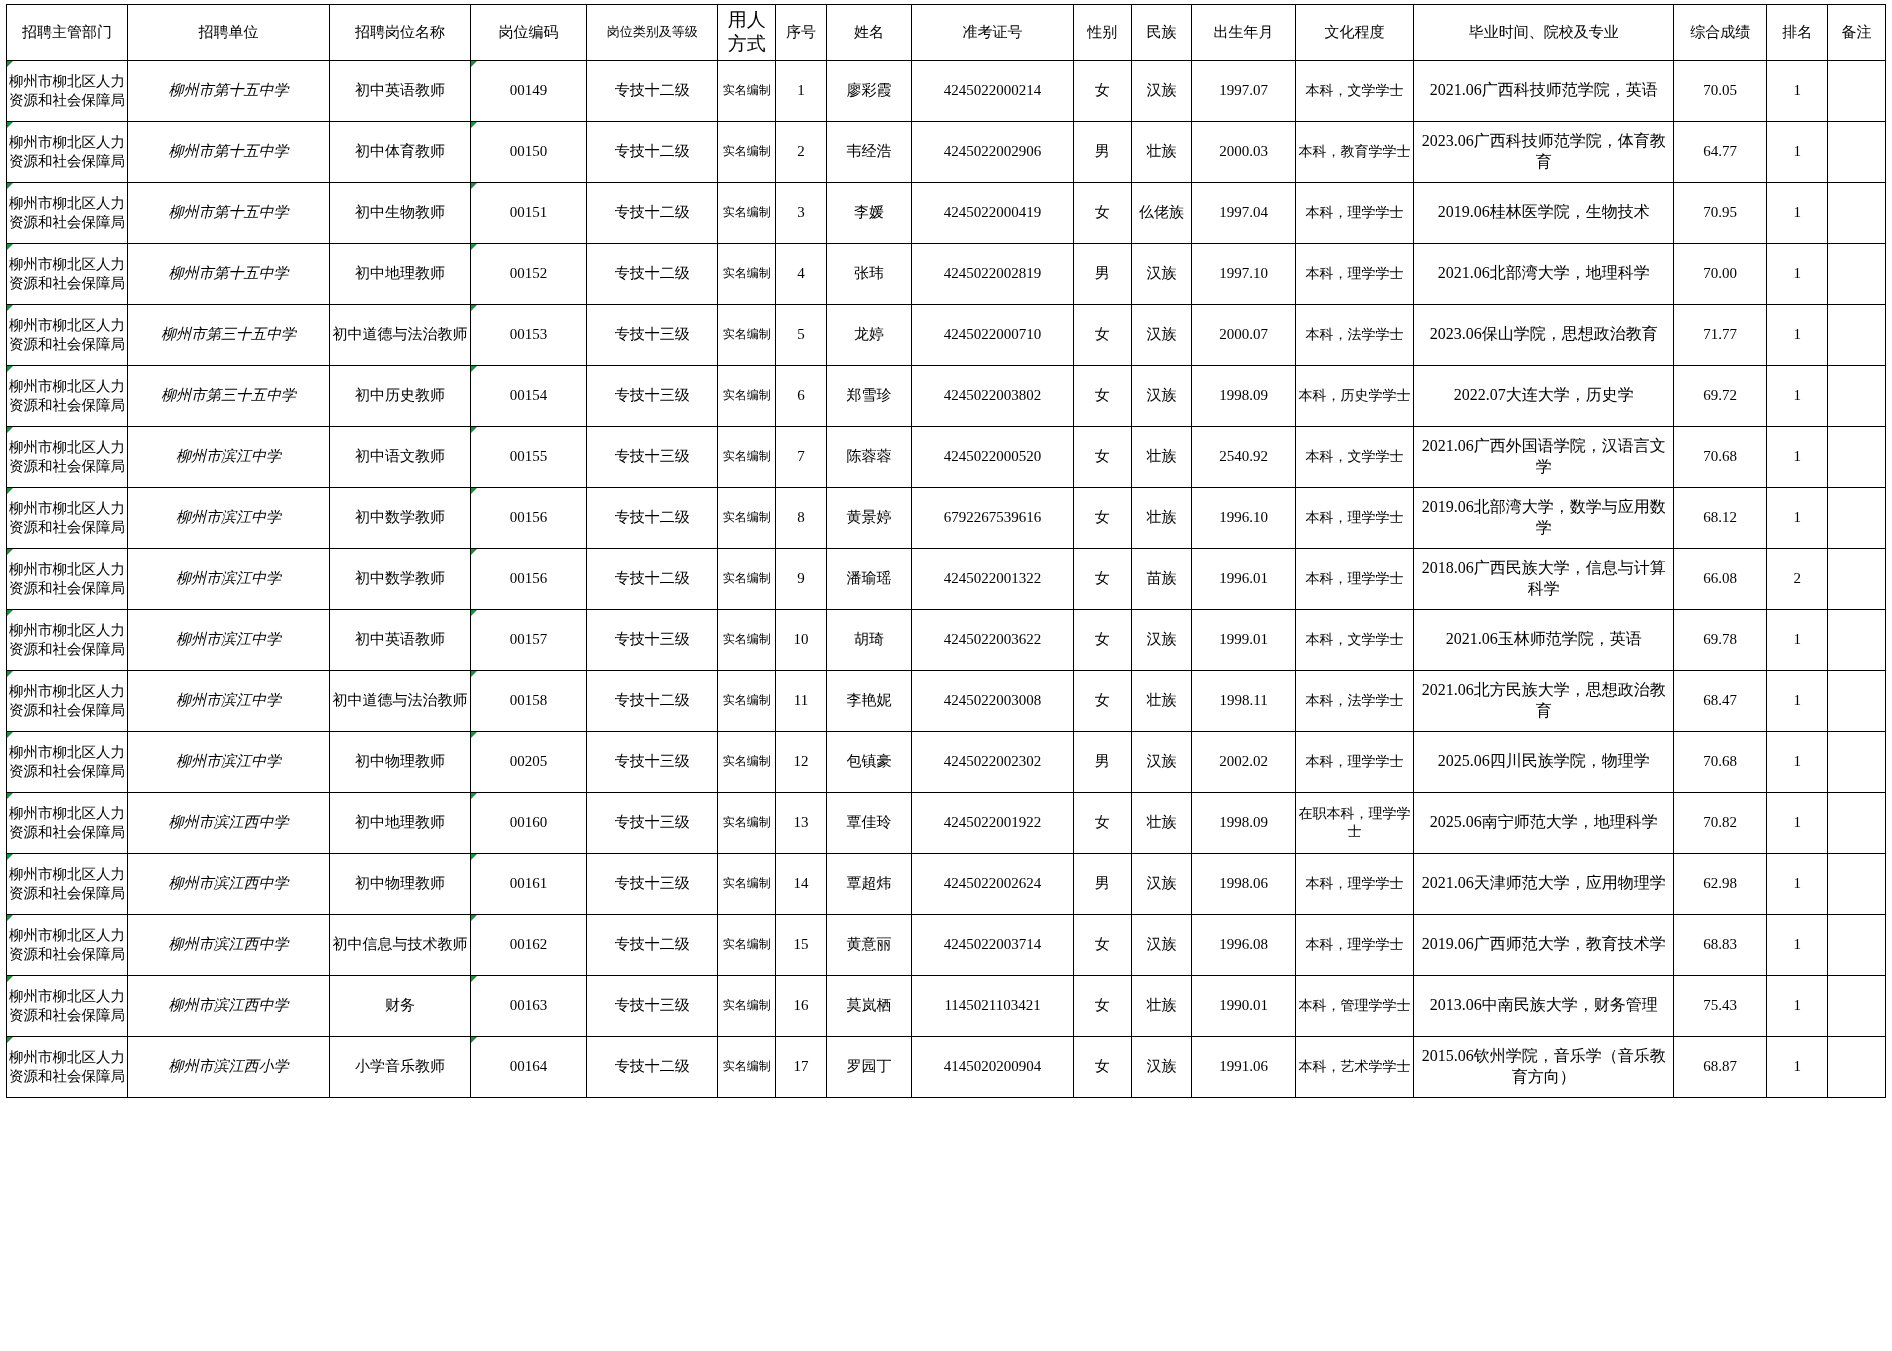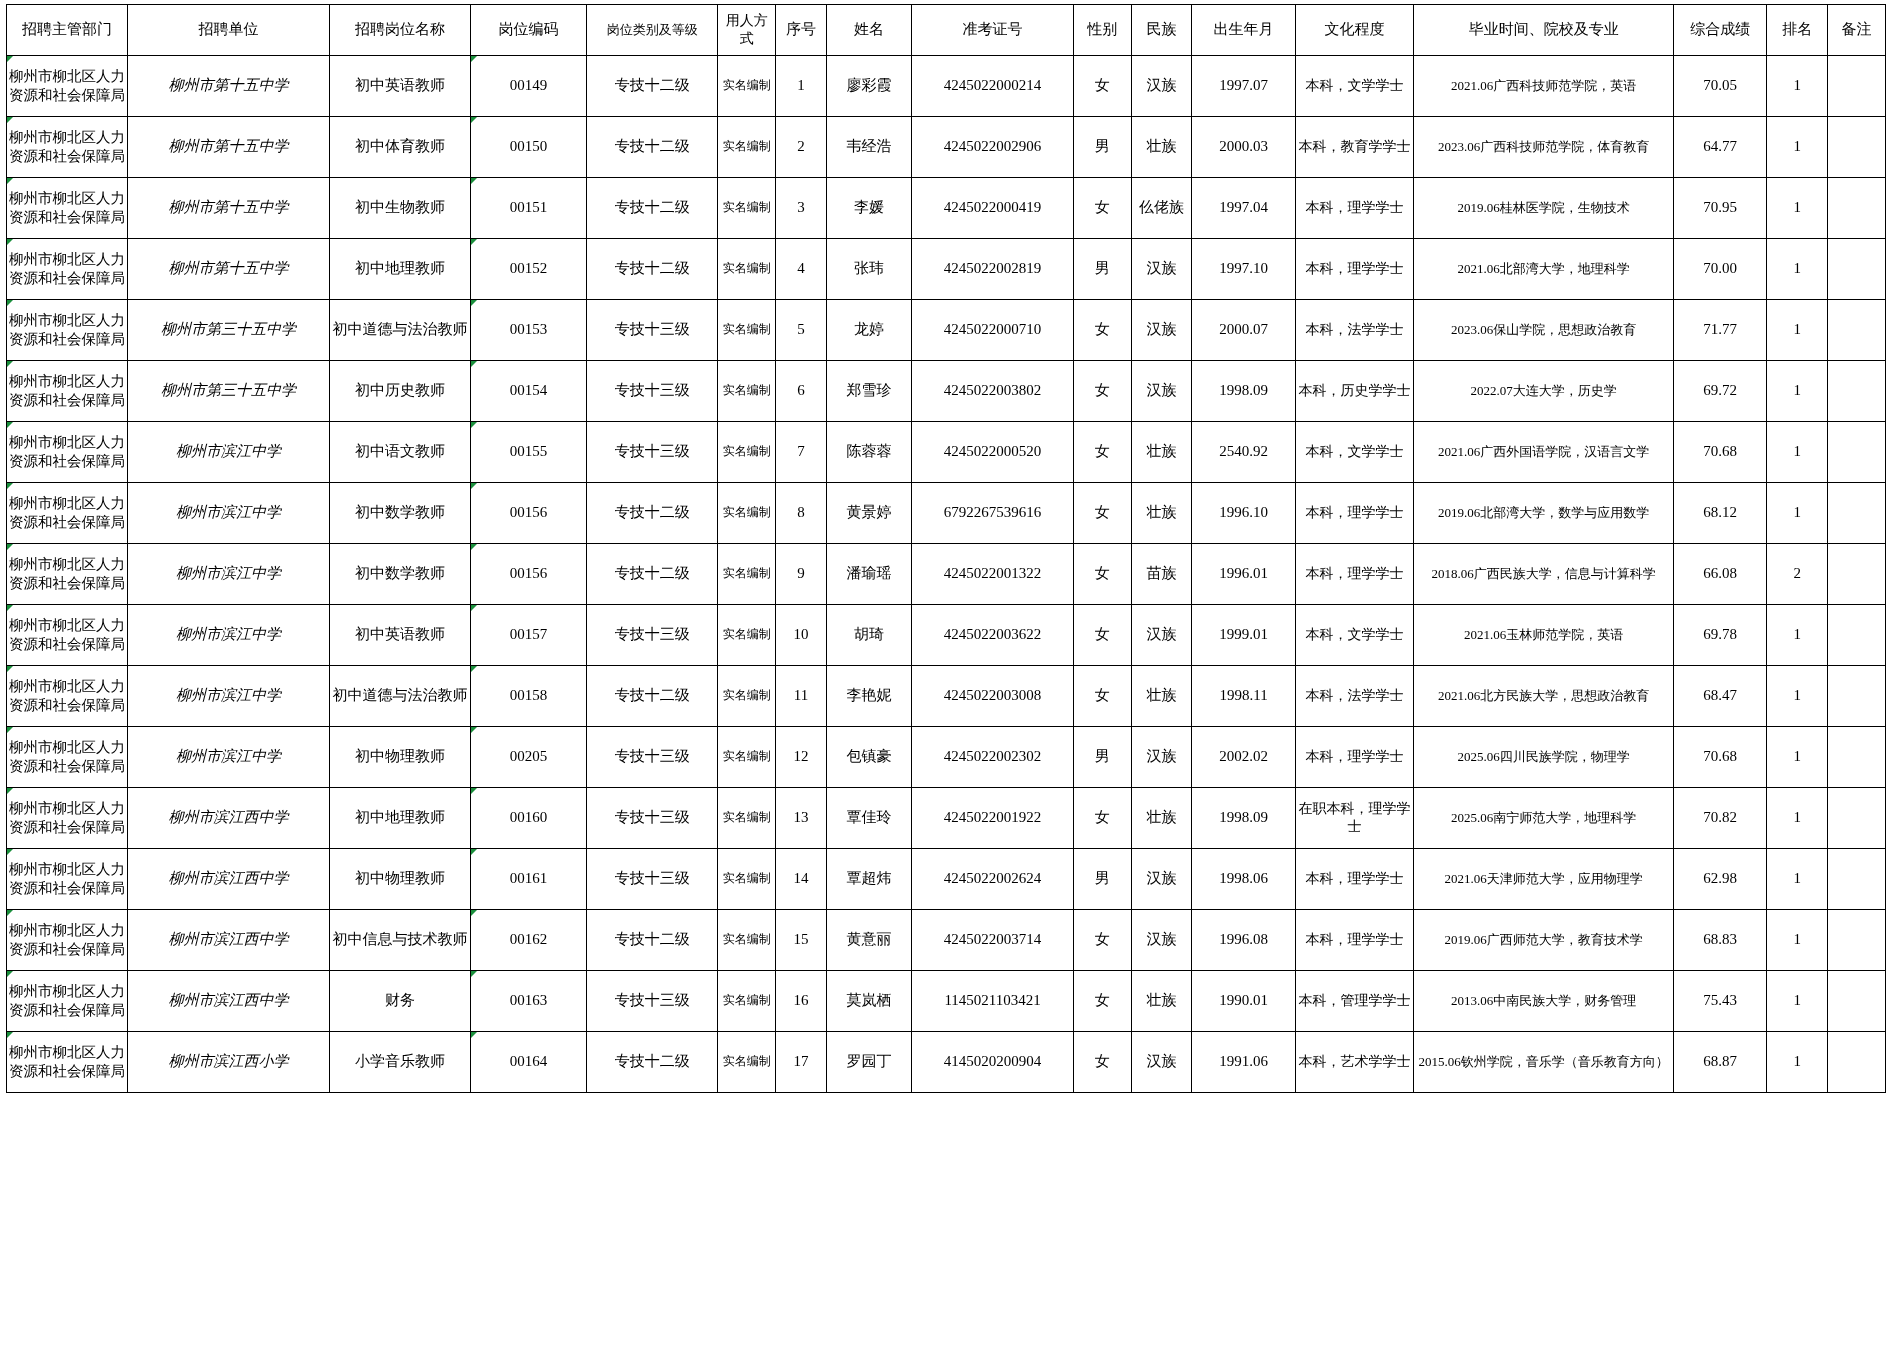--- a/index.html
+++ b/index.html
@@ -58,22 +58,22 @@
   col.c-school { width: 206px; }
   col.c-score  { width: 74px; }
   col.c-rank   { width: 48px; }
   col.c-remark { width: 46px; }
 
   td.dept { font-size: 14.5px; line-height: 1.25; }
   td.unit { font-size: 15px; font-style: italic; }
   td.post { font-size: 15px; }
   td.emp  { font-size: 12px; line-height: 1.2; }
   td.edu  { font-size: 14px; line-height: 1.25; }
-  td.school { font-size: 13px; line-height: 1.3; margin-left: 36px; }
-  th.hdr-emp { font-size: 14px; line-height: 1.18; }
+  td.school { font-size: 16px; line-height: 1.3; margin-left: 36px; }
+  th.hdr-emp { font-size: 19px; line-height: 1.18; }
   th.hdr-cat { font-size: 13px; line-height: 1.2; }
 
   
   td.marker { position: relative; }
   td.marker::before {
     content: "";
     position: absolute;
     top: 0;
     left: 0;
     width: 0;

